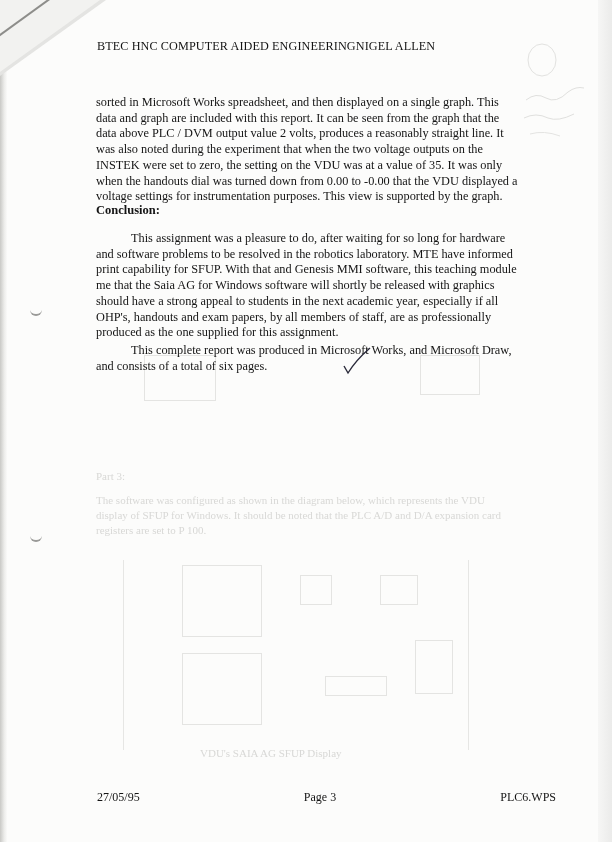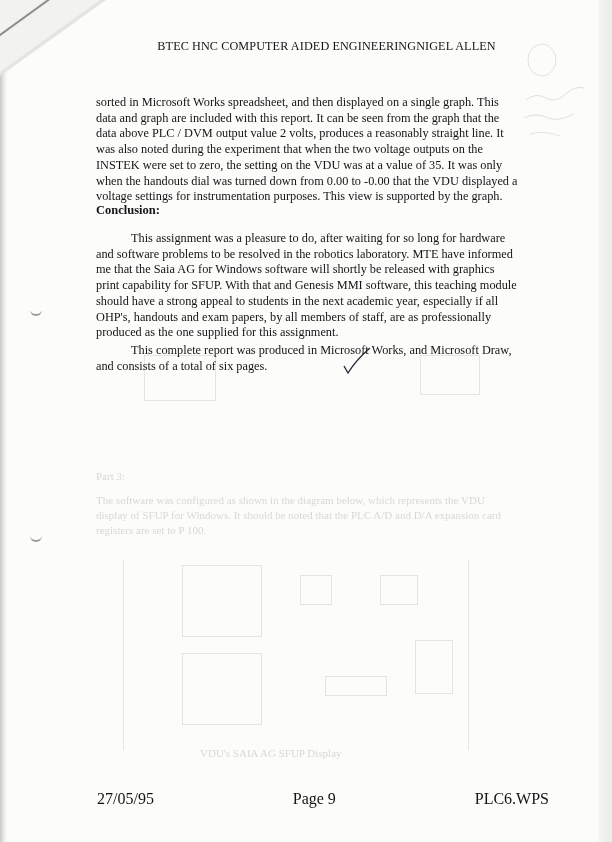--- a/index.html
+++ b/index.html
@@ -31,39 +31,39 @@
       position: absolute; left: 0; top: 0; width: 0; height: 0;
       border-top: 72px solid #f2f2f0;
       border-right: 100px solid transparent;
     }
     .punch {
       position: absolute; left: 30px; width: 12px; height: 8px;
       border-bottom: 2px solid #9a9a98; border-radius: 0 0 8px 8px;
     }
     .header {
       position: absolute; top: 39px; left: 97px; right: 56px;
-      display: flex; justify-content: center;
+      display: flex; justify-content: flex-start;
       font-size: 12.2px; letter-spacing: 0.1px;
     }
     .body-text {
       position: absolute; left: 96px; width: 412px;
       font-size: 12.3px; line-height: 15.7px;
     }
     .p1 { top: 75px; margin-top: 20px; }
     .heading {
       position: absolute; left: 96px; top: 203px;
       font-weight: bold; font-size: 12.5px;
     }
     .p2 { top: 231px; }
     .p3 { top: 343px; }
     .indent { text-indent: 35px; }
     .line { white-space: nowrap; }
     .footer {
-      position: absolute; top: 790px; left: 97px; right: 63px;
-      display: flex; justify-content: space-between; font-size: 16px; gap: 29px;
+      position: absolute; top: 790px; left: 97px; right: 56px;
+      display: flex; justify-content: space-between; font-size: 12px; gap: 29px;
     }
     .ghost { position: absolute; color: #d8d8d6; font-size: 11px; }
     .ghost-box { position: absolute; border: 1px solid #e4e4e2; }
     .ghost-line { position: absolute; background: #e6e6e4; }
     .tick {
       position: absolute; left: 340px; top: 346px; width: 34px; height: 30px;
     }
     .handwriting {
       position: absolute; left: 520px; top: 38px; width: 72px; height: 110px;
     }
@@ -117,34 +117,34 @@
     <div class="line">INSTEK were set to zero, the setting on the VDU was at a value of 35. It was only</div>
     <div class="line">when the handouts dial was turned down from 0.00 to -0.00 that the VDU displayed a</div>
     <div class="line">voltage settings for instrumentation purposes. This view is supported by the graph.</div>
   </div>
 
   <div class="heading">Conclusion:</div>
 
   <div class="body-text p2">
     <div class="line indent">This assignment was a pleasure to do, after waiting for so long for hardware</div>
     <div class="line">and software problems to be resolved in the robotics laboratory. MTE have informed</div>
+    <div class="line">print capability for SFUP. With that and Genesis MMI software, this teaching module</div>
     <div class="line">me that the Saia AG for Windows software will shortly be released with graphics</div>
-    <div class="line">print capability for SFUP. With that and Genesis MMI software, this teaching module</div>
     <div class="line">should have a strong appeal to students in the next academic year, especially if all</div>
     <div class="line">OHP's, handouts and exam papers, by all members of staff, are as professionally</div>
     <div class="line">produced as the one supplied for this assignment.</div>
   </div>
 
   <div class="body-text p3">
     <div class="line indent">This complete report was produced in Microsoft Works, and Microsoft Draw,</div>
     <div class="line">and consists of a total of six pages.</div>
   </div>
 
   <svg class="tick" viewBox="0 0 34 30">
     <path d="M4 20 L8 27 Q16 14 30 2" fill="none" stroke="#2a2a3a" stroke-width="1.4"></path>
   </svg>
 
   <div class="footer">
     <span>27/05/95</span>
-    <span>Page 9</span>
+    <span>Page 3</span>
     <span>PLC6.WPS</span>
   </div>
 </div>
 
 </body></html>

